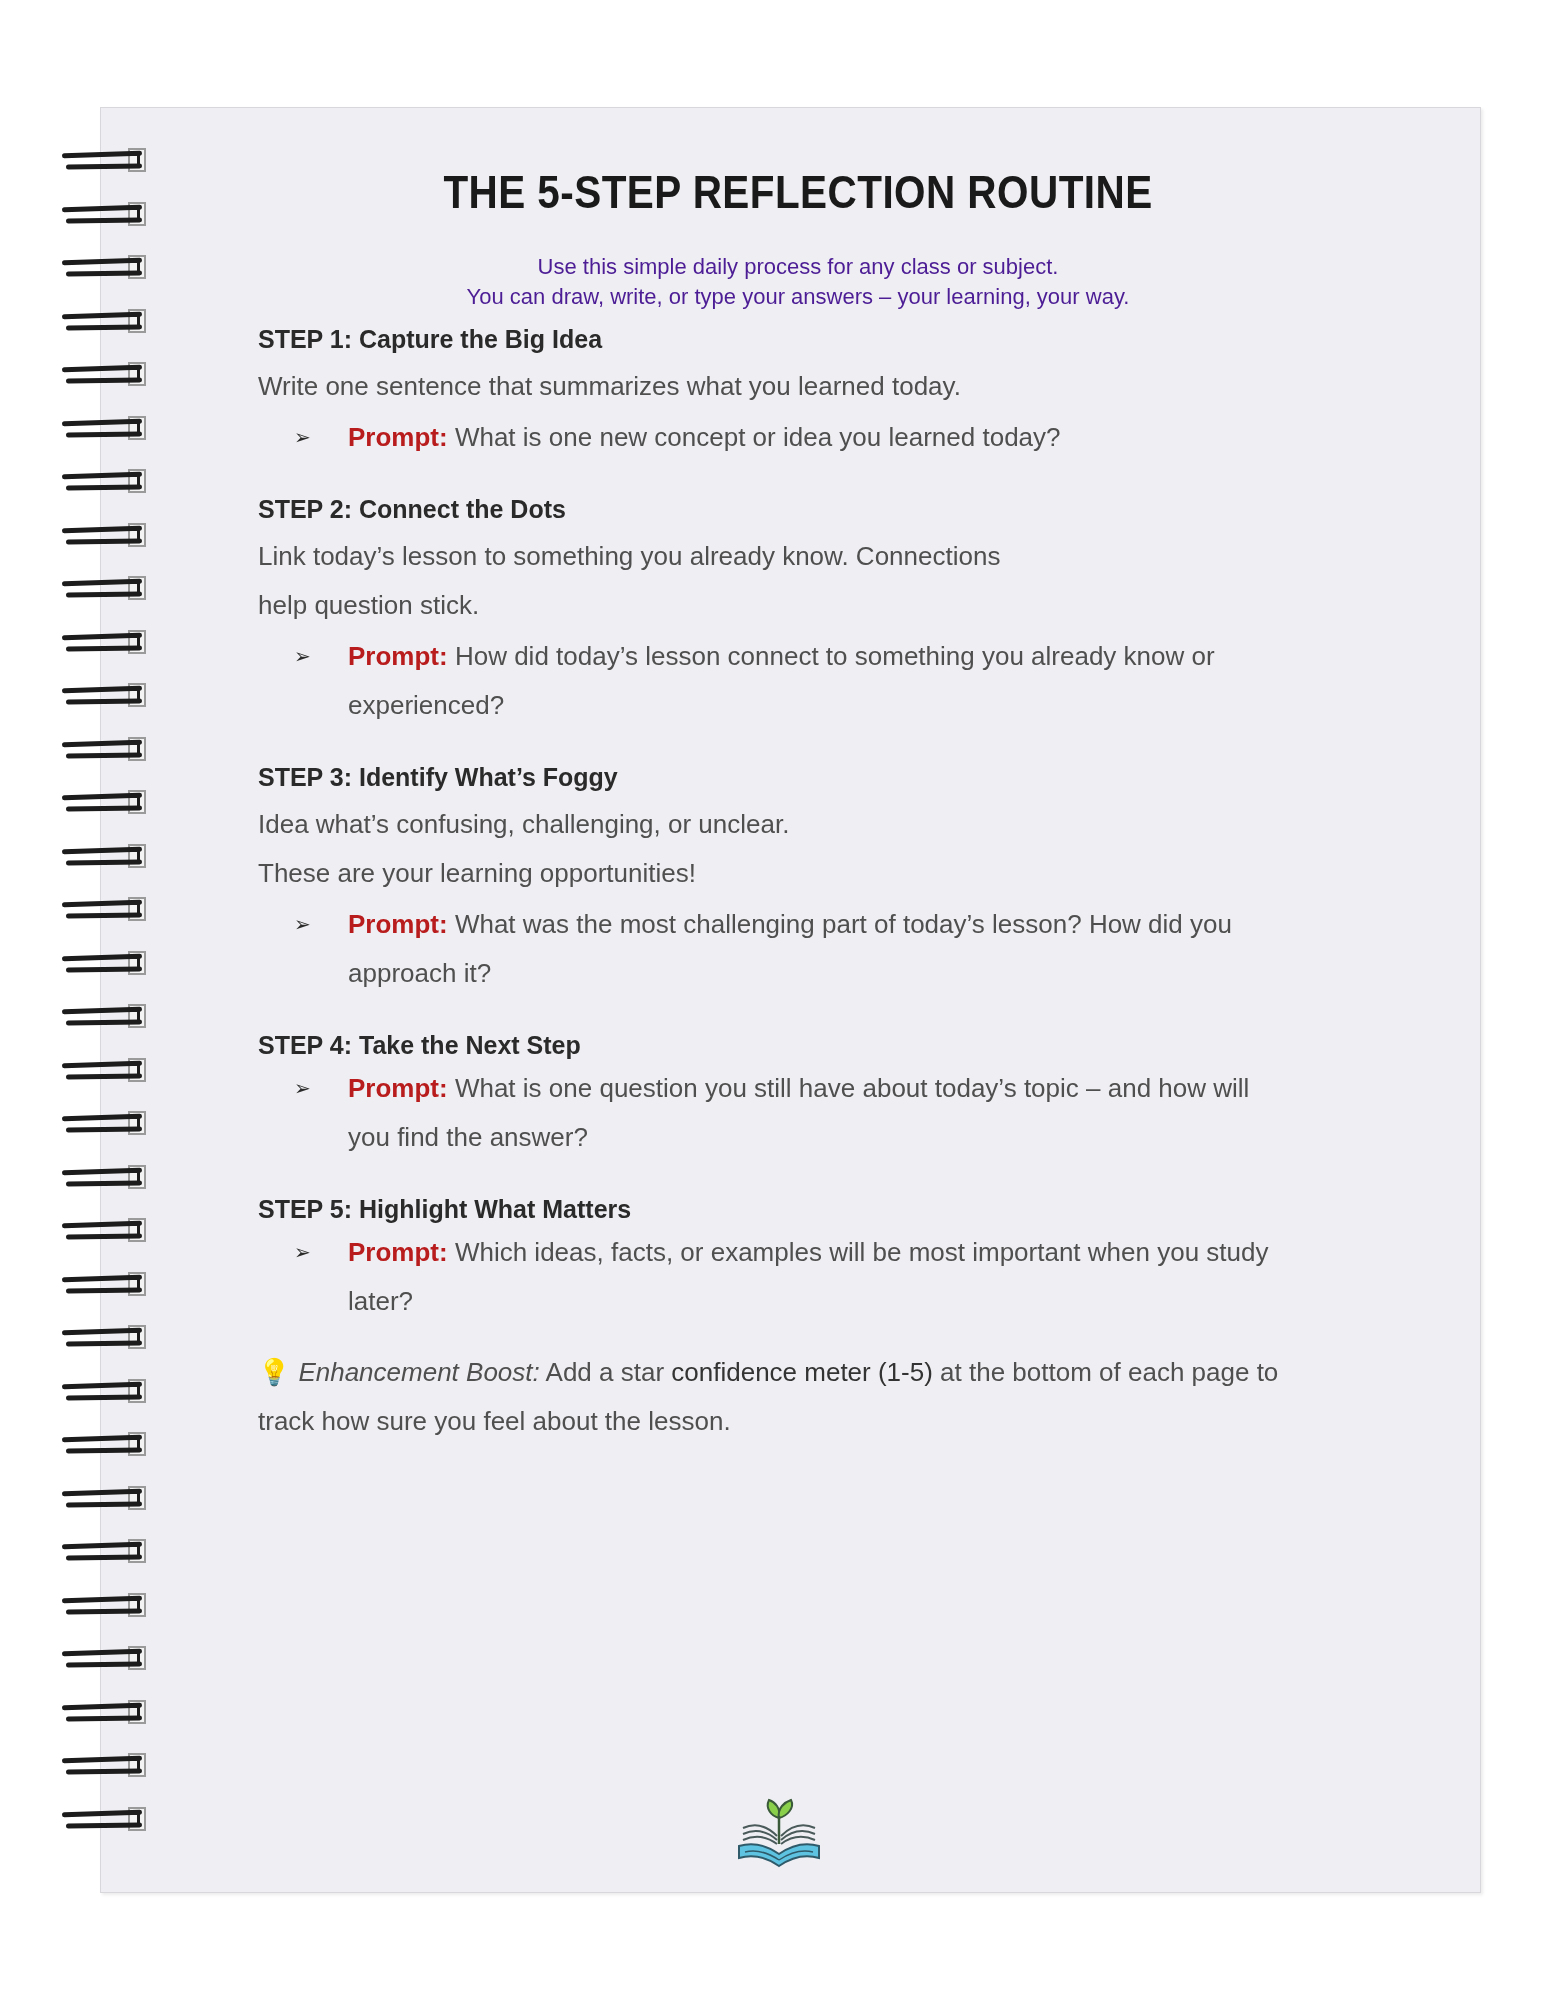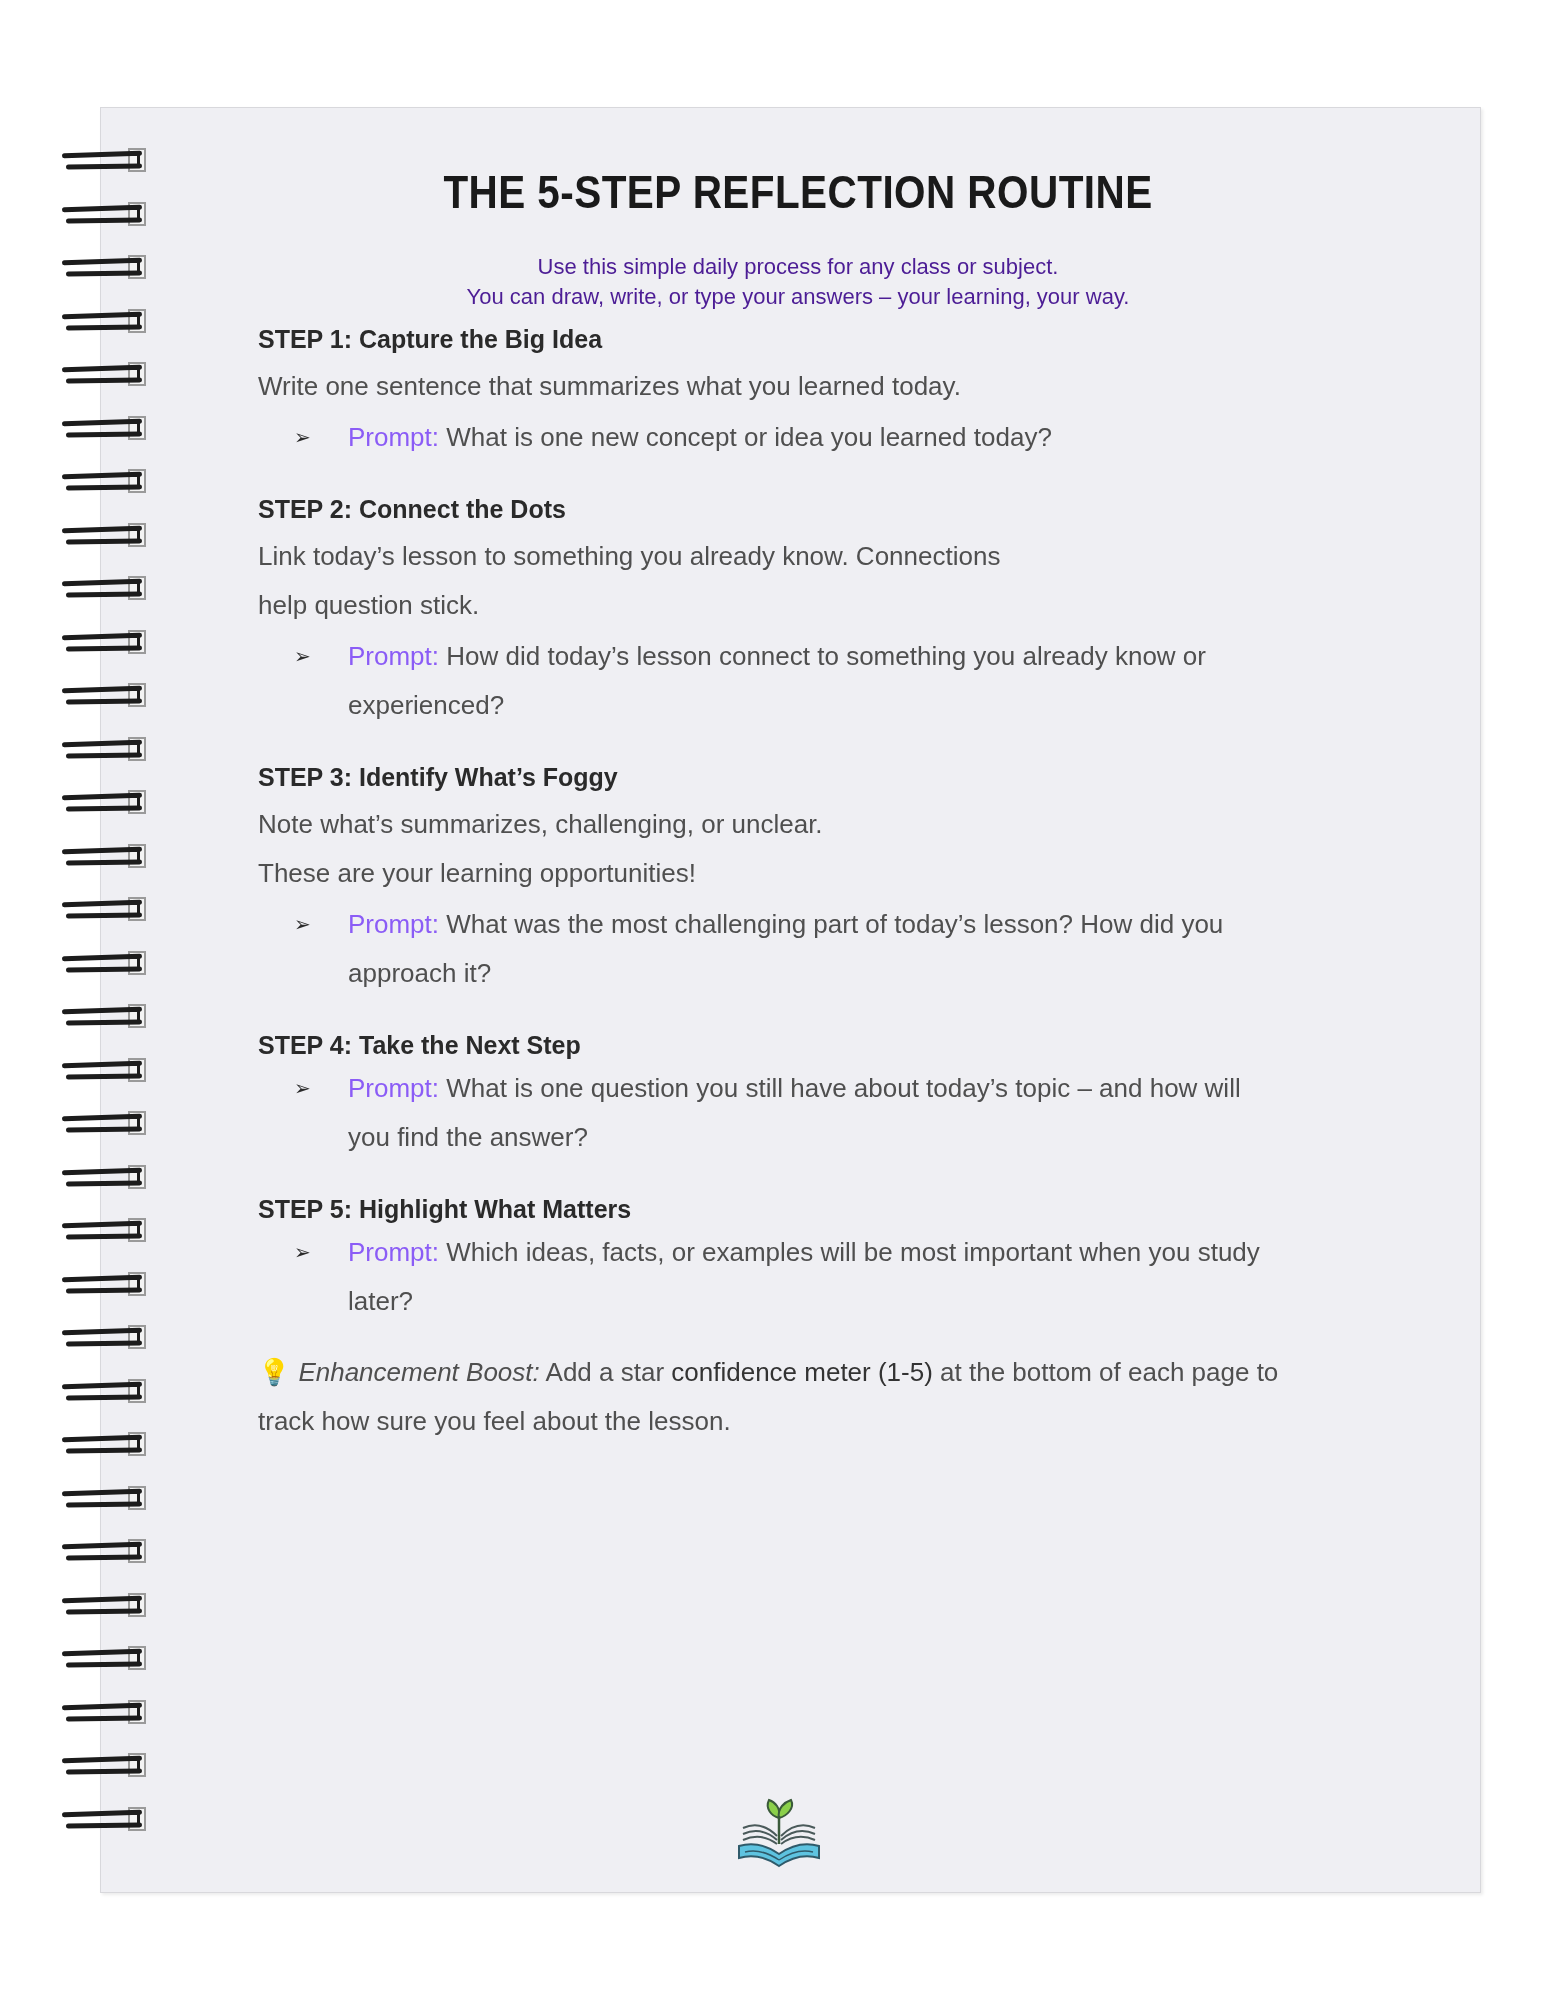--- a/index.html
+++ b/index.html
@@ -36,21 +36,21 @@
     letter-spacing: 0.5px; margin: 12px 0 0 0; line-height: 60px;
     transform: scaleX(0.88); transform-origin: center;
   }
   .subtitle { text-align: center; font-size: 22px; color: #4c1d95; line-height: 30px; margin-top: 30px; }
   .step-heading { font-size: 25px; font-weight: bold; color: #2a2a2a; line-height: 34px; margin-top: 0; }
   .step { margin-top: 10px; }
   .step + .step { margin-top: 30px; }
   .body-text { font-size: 26px; color: #4f4f4f; line-height: 49px; margin-top: 6px; }
   .prompt { display: flex; margin-left: 36px; font-size: 26px; line-height: 49px; color: #4f4f4f; margin-top: 2px; }
   .prompt .bullet { width: 54px; flex: none; font-size: 20px; color: #2a2a2a; }
-  .prompt .label { font-weight: normal; color: #8b5cf6; }
+  .prompt .label { font-weight: bold; color: #b91c1c; }
   .boost { font-size: 26px; line-height: 49px; color: #4f4f4f; margin-top: 22px; }
   .boost .bulb { color: #f2b42c; font-size: 26px; margin-right: 8px; }
   .boost .italic { font-style: italic; }
   .boost .strong { font-weight: normal; color: #333; }
   .italic { font-style: italic; }
   .logo { position: absolute; left: 735px; top: 1788px; width: 88px; height: 80px; }
 </style>
 </head>
 <body>
 
@@ -271,21 +271,21 @@
     <div class="step-heading">STEP 2: Connect the Dots</div>
     <div class="body-text" style="width:760px">Link today’s lesson to something you already know. Connections help question stick.</div>
     <div class="prompt">
       <span class="bullet">➢</span>
       <span style="width:920px"><span class="label">Prompt:</span> <span>How did today’s lesson connect to something you already know or experienced?</span></span>
     </div>
   </div>
 
   <div class="step">
     <div class="step-heading">STEP 3: Identify What’s Foggy</div>
-    <div class="body-text">Note what’s summarizes, challenging, or unclear.</div>
+    <div class="body-text">Idea what’s confusing, challenging, or unclear.</div>
     <div class="body-text" style="margin-top:0">These are your learning opportunities!</div>
     <div class="prompt">
       <span class="bullet">➢</span>
       <span style="width:920px"><span class="label">Prompt:</span> <span>What was the most challenging part of today’s lesson? How did you approach it?</span></span>
     </div>
   </div>
 
   <div class="step">
     <div class="step-heading">STEP 4: Take the Next Step</div>
     <div class="prompt">

